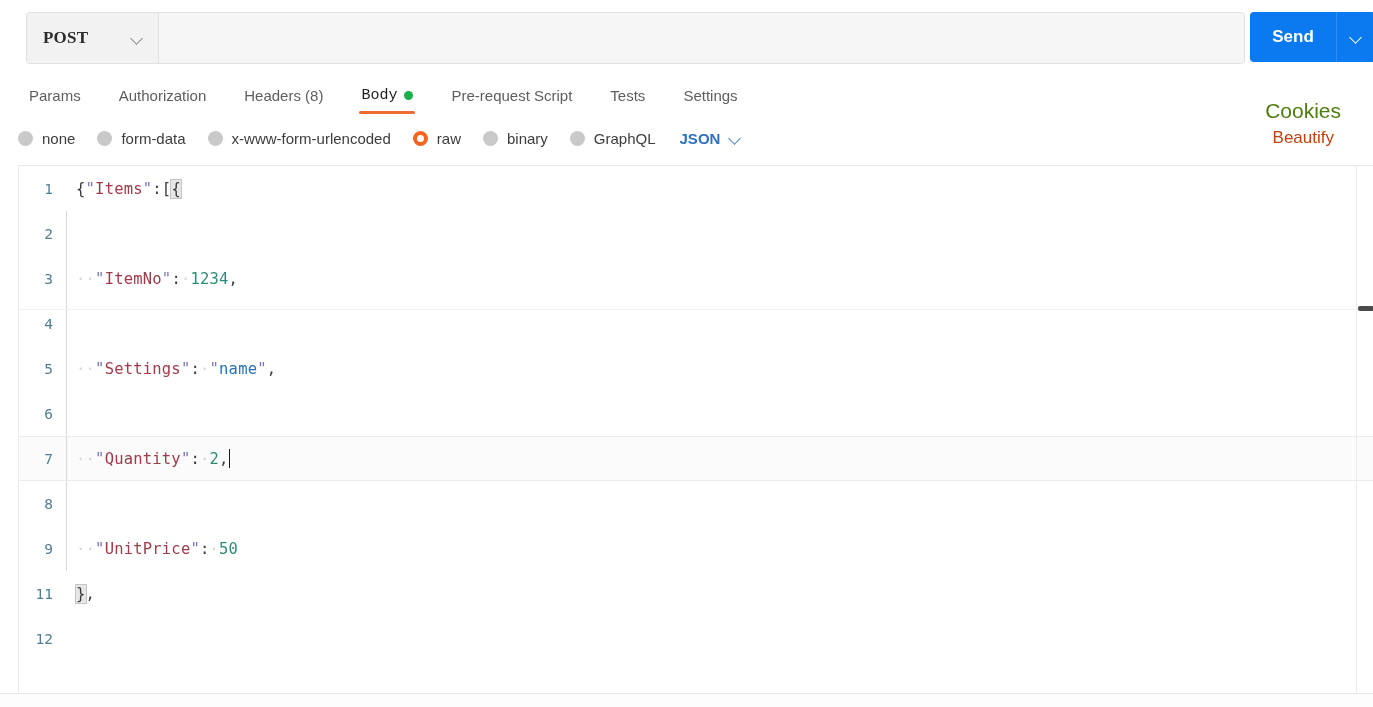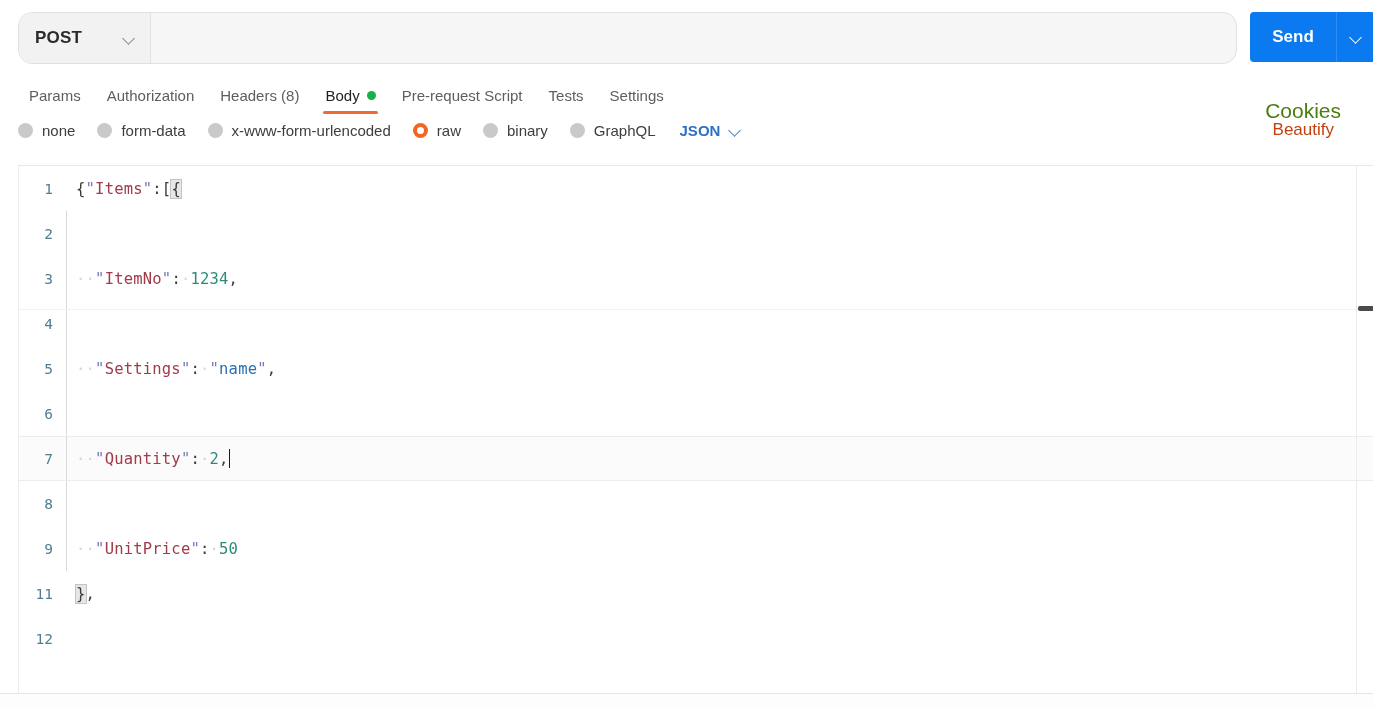--- a/index.html
+++ b/index.html
@@ -12,24 +12,24 @@
     overflow:hidden;
     position:relative;
   }
 
   
   .url-row{
     position:absolute; left:0; top:0; width:1373px; height:74px;
     display:flex; align-items:center;
   }
   .url-composite{
-    position:absolute; left:18px; top:12px; width:1217px; height:50px;
+    position:absolute; left:26px; top:12px; width:1217px; height:50px;
     display:flex; align-items:stretch;
-    border:1px solid #e1e1e1; border-radius:14px;
-    background:#f6f6f6; overflow:hidden;
+    border:1px solid #e1e1e1; border-radius:4px;
+    background:#f6f6f6; overflow:hidden;font-family:Liberation Serif, serif;
   }
   .method-select{
     width:132px; display:flex; align-items:center; justify-content:space-between;
     padding:0 14px 0 16px; box-sizing:border-box;
     background:#f2f2f2; cursor:pointer;
     border-right:1px solid #e1e1e1;
   }
   .method-label{font-size:17px;font-weight:bold;color:#2b2b2b;letter-spacing:.2px;}
   .chev{width:13px;height:13px;display:inline-block;position:relative;}
   .chev::before{
@@ -59,45 +59,45 @@
     border-left:1px solid #2f8df3; cursor:pointer;
   }
   .send-caret .chev::before{border-color:#ffffff;}
 
   
   .tabs-row{
     position:absolute; left:0; top:74px; width:1373px; height:42px;
   }
   .tabs{
     position:absolute; left:16px; top:0; height:42px;
-    display:flex; align-items:center; gap:0;
+    display:flex; align-items:center; gap:12px;
   }
   .tab{
     position:relative; height:42px; display:flex; align-items:center;
     padding:0 13px; font-size:15px; color:#5e5e5e; cursor:pointer;
     white-space:nowrap;
   }
-  .tab.active{color:#1f1f1f;}
+  .tab.active{color:#1f1f1f;font-family:Liberation Mono, monospace;}
   .tab.active .underline{
     position:absolute; left:11px; right:11px; bottom:2px; height:3px;
     background:#ef6b33; border-radius:2px;
   }
   .green-dot{
     width:9px;height:9px;border-radius:50%;background:#18b04a;
     display:inline-block;margin-left:7px;
   }
   .cookies-link{
     position:absolute; right:0px; top:16px; height:42px;
     display:flex;align-items:center; padding-right:0px;
     color:#4d7c0f; font-size:21px; cursor:pointer;
   }
 
   
   .btype-row{
-    position:absolute; left:0; top:108px; width:1342px; height:44px;
+    position:absolute; left:0; top:116px; width:1342px; height:44px;
   }
   .btype-list{
     position:absolute; left:18px; top:0; height:44px;
     display:flex;align-items:center; gap:0;
   }
   .radio-item{
     display:flex;align-items:center; margin-right:22px; cursor:pointer;
     font-size:15px; color:#3d3d3d; white-space:nowrap;
   }
   .radio{

